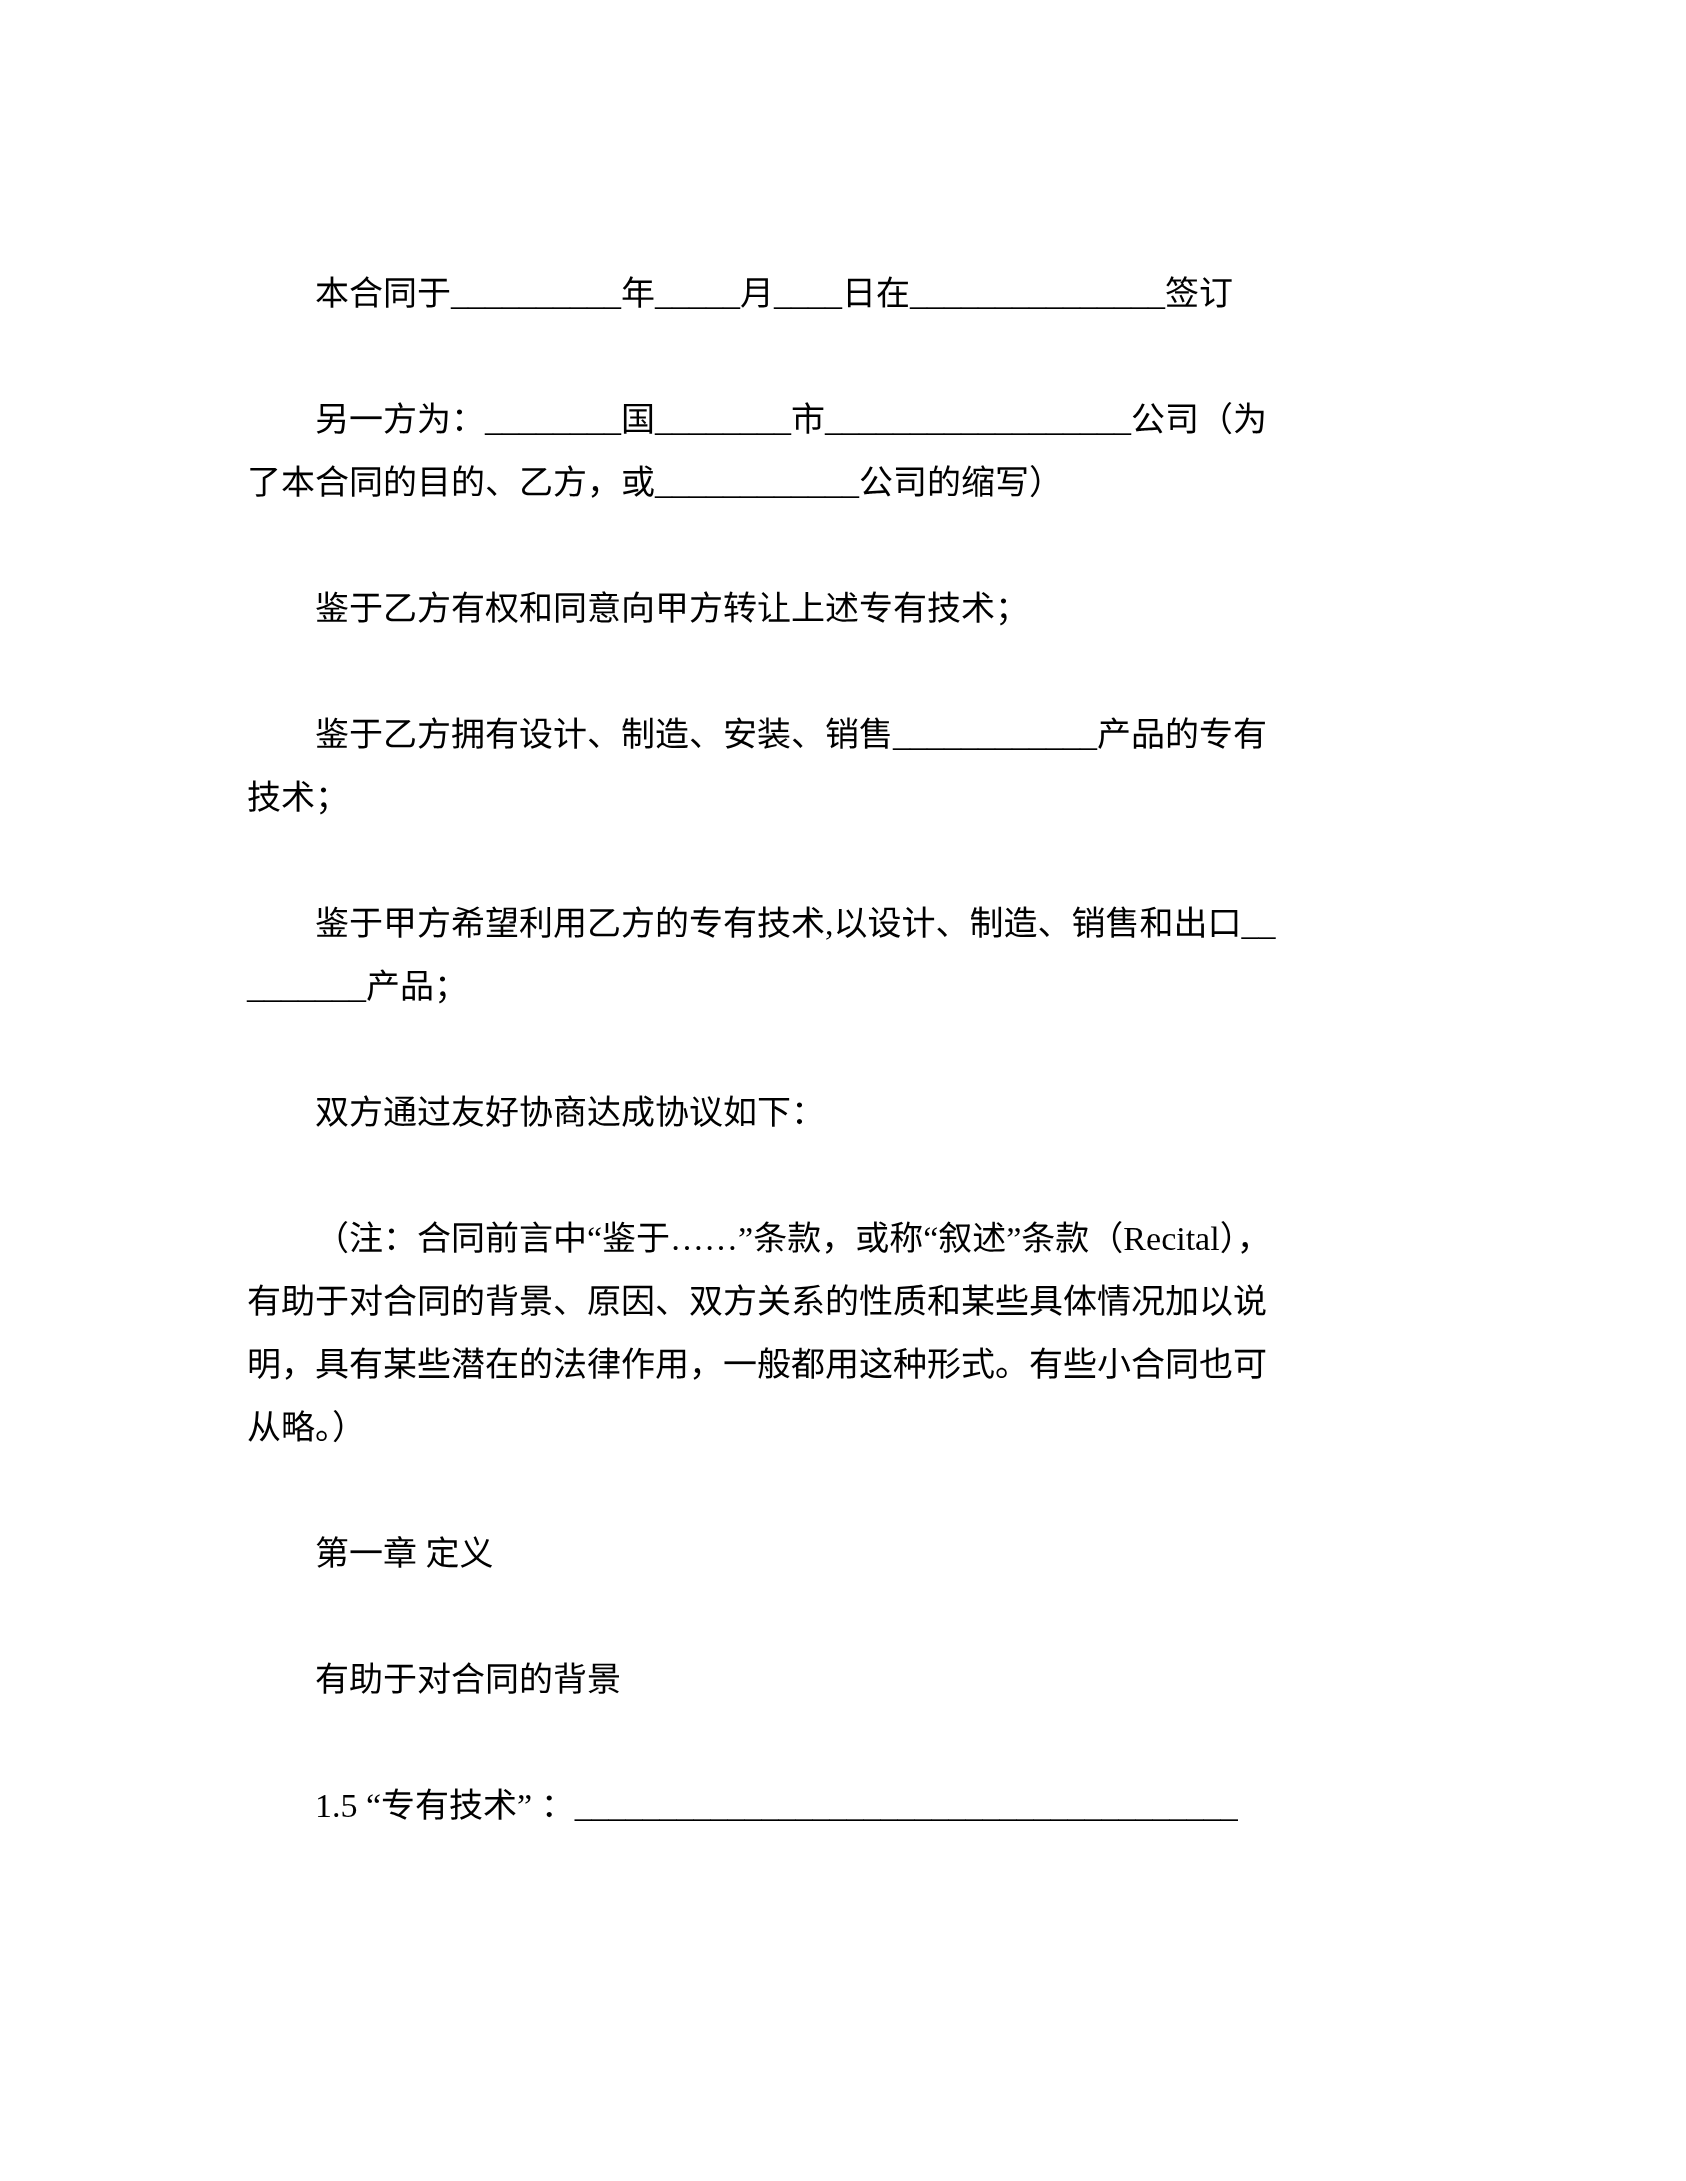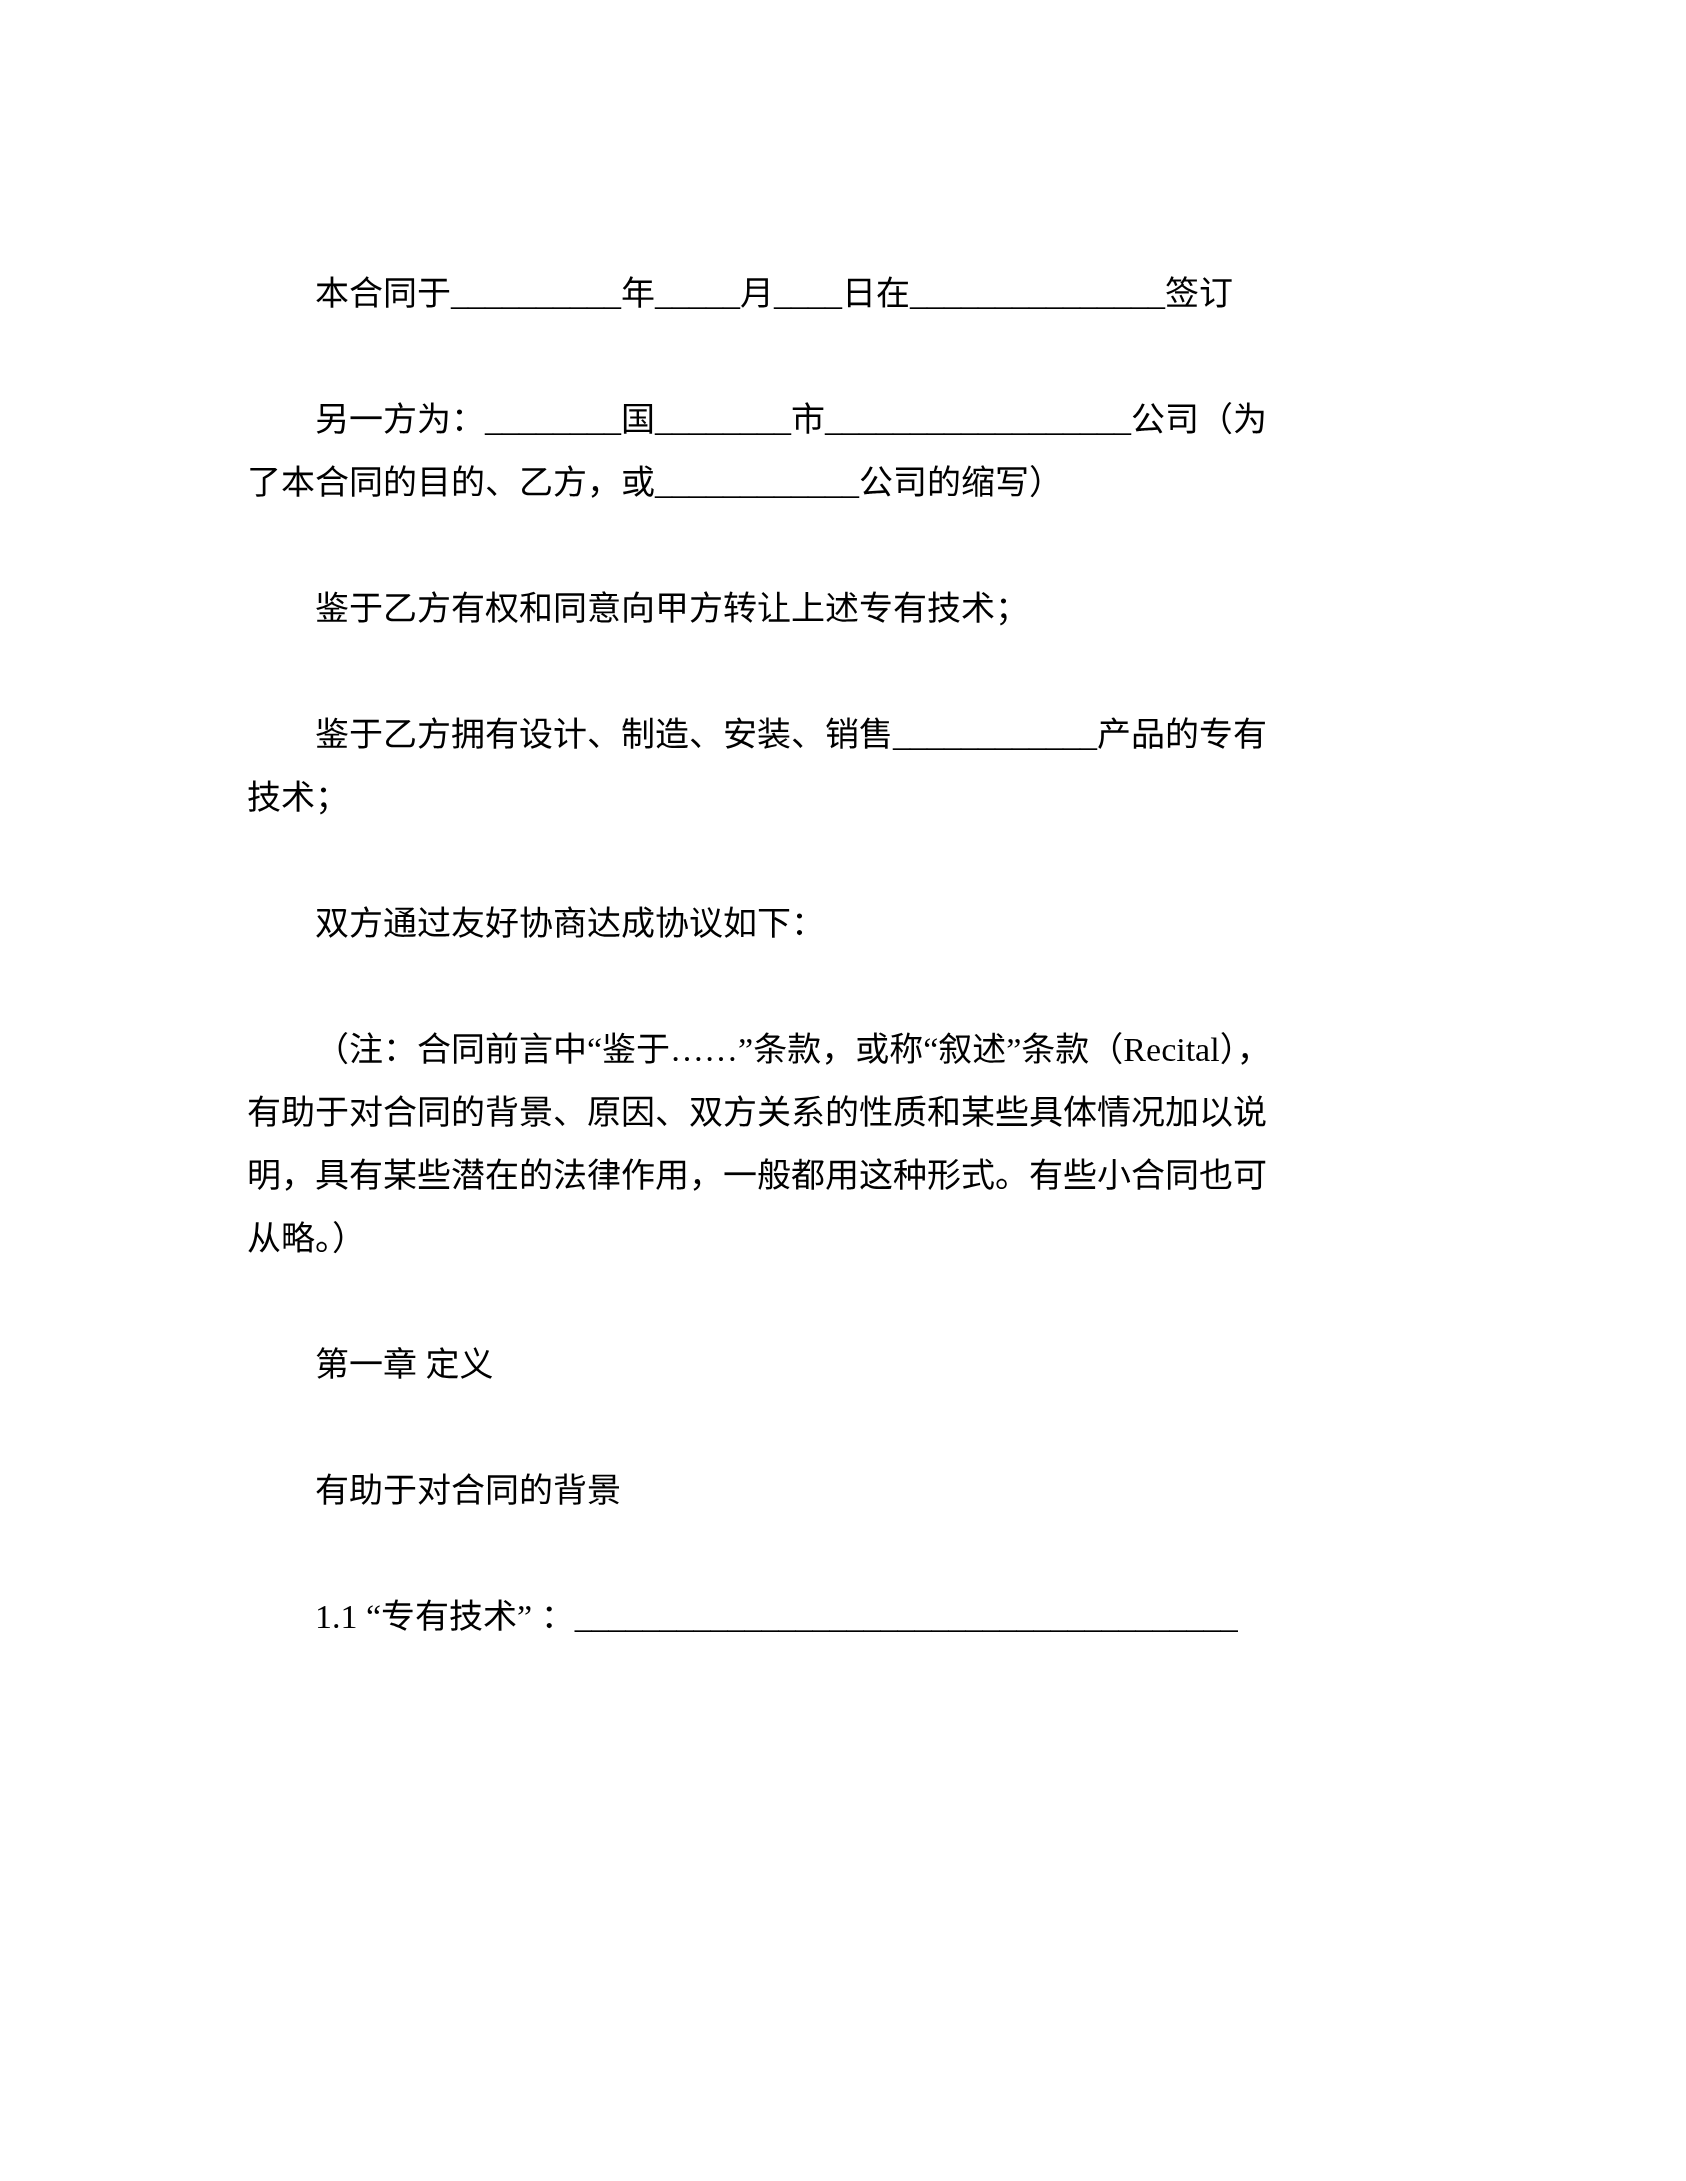--- a/index.html
+++ b/index.html
@@ -32,19 +32,20 @@
   }
 </style>
 </head>
 <body>
 
 <div class="doc-page">
   <p>本合同于__________年_____月____日在_______________签订</p>
   <p>另一方为：________国________市__________________公司（为了本合同的目的、乙方，或____________公司的缩写）</p>
   <p>鉴于乙方有权和同意向甲方转让上述专有技术；</p>
   <p>鉴于乙方拥有设计、制造、安装、销售____________产品的专有技术；</p>
+  <p>鉴于甲方希望利用乙方的专有技术,以设计、制造、销售和出口_________产品；</p>
   <p>双方通过友好协商达成协议如下：</p>
   <p>（注：合同前言中“鉴于……”条款，或称“叙述”条款（Recital），有助于对合同的背景、原因、双方关系的性质和某些具体情况加以说明，具有某些潜在的法律作用，一般都用这种形式。有些小合同也可从略。）</p>
   <p>第一章 定义</p>
   <p>有助于对合同的背景</p>
-  <p>1.1 “专有技术” ：_______________________________________</p>
+  <p>1.5 “专有技术” ：_______________________________________</p>
 </div>
 
 
 </body></html>

